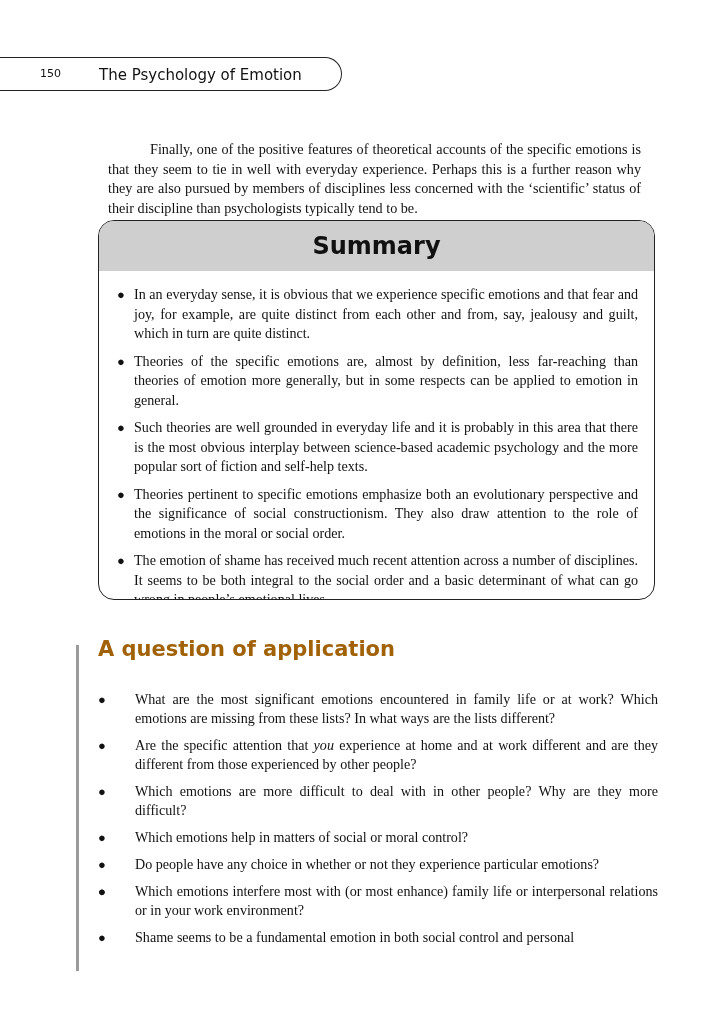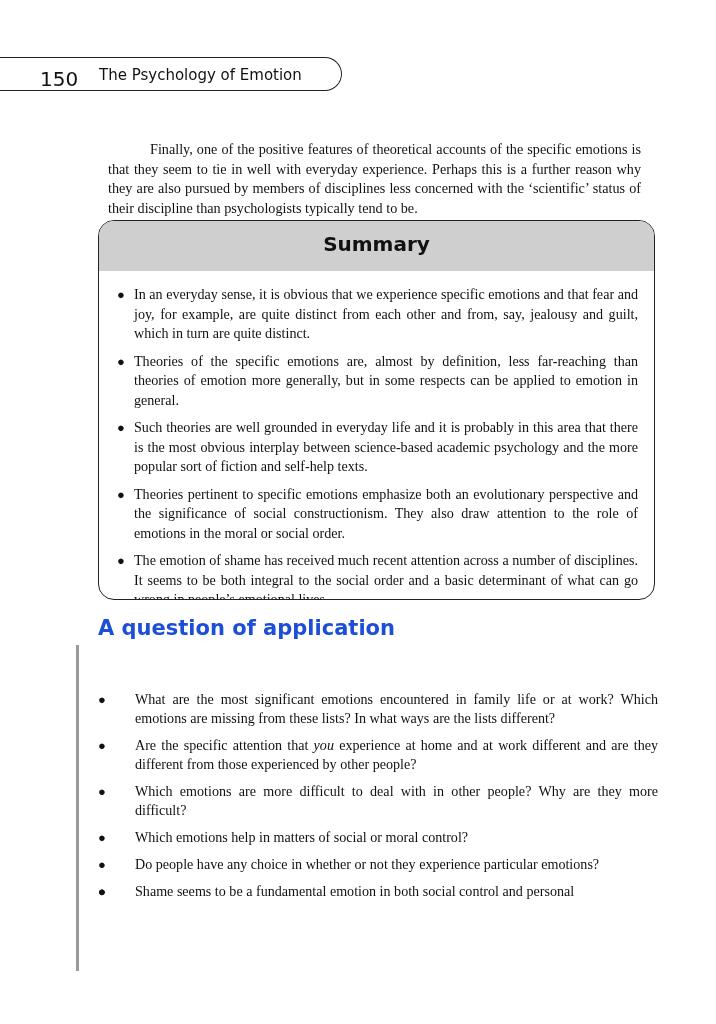--- a/index.html
+++ b/index.html
@@ -1,36 +1,36 @@
 <!DOCTYPE html>
 <html><head>
 <meta charset="utf-8">
 <style>
   html, body { margin: 0; padding: 0; background: #ffffff; }
   body { width: 716px; height: 1024px; position: relative; overflow: hidden; font-family: "Liberation Serif", serif; color: #111; }
 
   .running-head { position: absolute; left: 0; top: 57px; width: 342px; height: 34px; box-sizing: border-box;
     border-top: 1.2px solid #222; border-bottom: 1.2px solid #222; border-right: 1.2px solid #222;
     border-radius: 0 18px 18px 0; }
-  .page-number { position: absolute; left: 40px; top: 9px; font-family: "DejaVu Sans", sans-serif; font-size: 20px; color: #111; }
+  .page-number { position: absolute; left: 40px; top: 9px; font-family: "DejaVu Sans", sans-serif; font-size: 11px; color: #111; }
   .running-title { position: absolute; left: 99px; top: 8px; font-family: "DejaVu Sans", sans-serif; font-weight: normal; font-size: 15px; color: #111; }
 
   .intro { position: absolute; left: 92px; top: 124px; width: 565px; font-size: 14.2px; line-height: 19.5px; text-align: justify; }
   .intro p { margin: 16px; text-indent: 42px; }
 
   .summary-box { position: absolute; left: 98px; top: 220px; width: 557px; height: 380px; box-sizing: border-box;
     border: 1.6px solid #222; border-radius: 16px 16px 16px 16px; overflow: hidden; }
   .summary-head { height: 50px; background: #cfcfcf; text-align: center; }
-  .summary-title { display: inline-block; margin-top: 11px; font-family: "DejaVu Sans", sans-serif; font-weight: bold; font-size: 20px; color: #111; }
+  .summary-title { display: inline-block; margin-top: 11px; font-family: "DejaVu Sans", sans-serif; font-weight: bold; font-size: 24px; color: #111; }
   .summary-list { list-style: none; margin: 0; padding: 14px 16px 0 18px; }
   .summary-item { position: relative; padding-left: 17px; font-size: 14.1px; line-height: 19.5px; text-align: justify; margin-bottom: 8px; }
   .summary-item .bullet { position: absolute; left: 0; top: 0; font-size: 13px; }
 
   .app-bar { position: absolute; left: 76px; top: 645px; width: 3px; height: 326px; background: #9a9a9a; }
-  .app-title { position: absolute; left: 98px; top: 616px; font-family: "DejaVu Sans", sans-serif; font-weight: bold; font-size: 21px; color: #1d4ed8; }
+  .app-title { position: absolute; left: 98px; top: 637px; font-family: "DejaVu Sans", sans-serif; font-weight: bold; font-size: 21px; color: #a16207; }
   .app-list { position: absolute; left: 98px; top: 690px; width: 560px; list-style: none; margin: 0; padding: 0; }
   .app-item { position: relative; padding-left: 37px; font-size: 14.1px; line-height: 19px; text-align: justify; margin-bottom: 8px; }
   .app-item .bullet { position: absolute; left: 0; top: 0; font-size: 13px; }
   .app-item em { font-style: italic; }
 </style>
 </head>
 <body>
 
 <div class="running-head">
   <span class="page-number">150</span>
@@ -56,15 +56,15 @@
 
 <div class="app-bar"></div>
 <h2 class="app-title" style="margin:0">A question of application</h2>
 <ul class="app-list">
   <li class="app-item"><span class="bullet">●</span><span>What are the most significant emotions encountered in family life or at work? Which emotions are missing from these lists? In what ways are the lists different?</span></li>
   <li class="app-item"><span class="bullet">●</span><span>Are the specific attention that </span><em>you</em><span> experience at home and at work different and are they different from those experienced by other people?</span></li>
   <li class="app-item"><span class="bullet">●</span><span>Which emotions are more difficult to deal with in other people? Why are they more difficult?</span></li>
   <li class="app-item"><span class="bullet">●</span><span>Which emotions help in matters of social or moral control?</span></li>
   <li class="app-item"><span class="bullet">●</span><span>Do people have any choice in whether or not they experience particular emotions?</span></li>
   <li class="app-item"><span class="bullet">●</span></li>
-  <li class="app-item"><span class="bullet">●</span></li>
+  <li class="app-item"><span class="bullet">●</span><span>Which emotions interfere most with (or most enhance) family life or interpersonal relations or in your work environment?</span></li>
   <li class="app-item"><span class="bullet">●</span><span>Shame seems to be a fundamental emotion in both social control and personal</span></li>
 </ul>
 
 </body></html>

